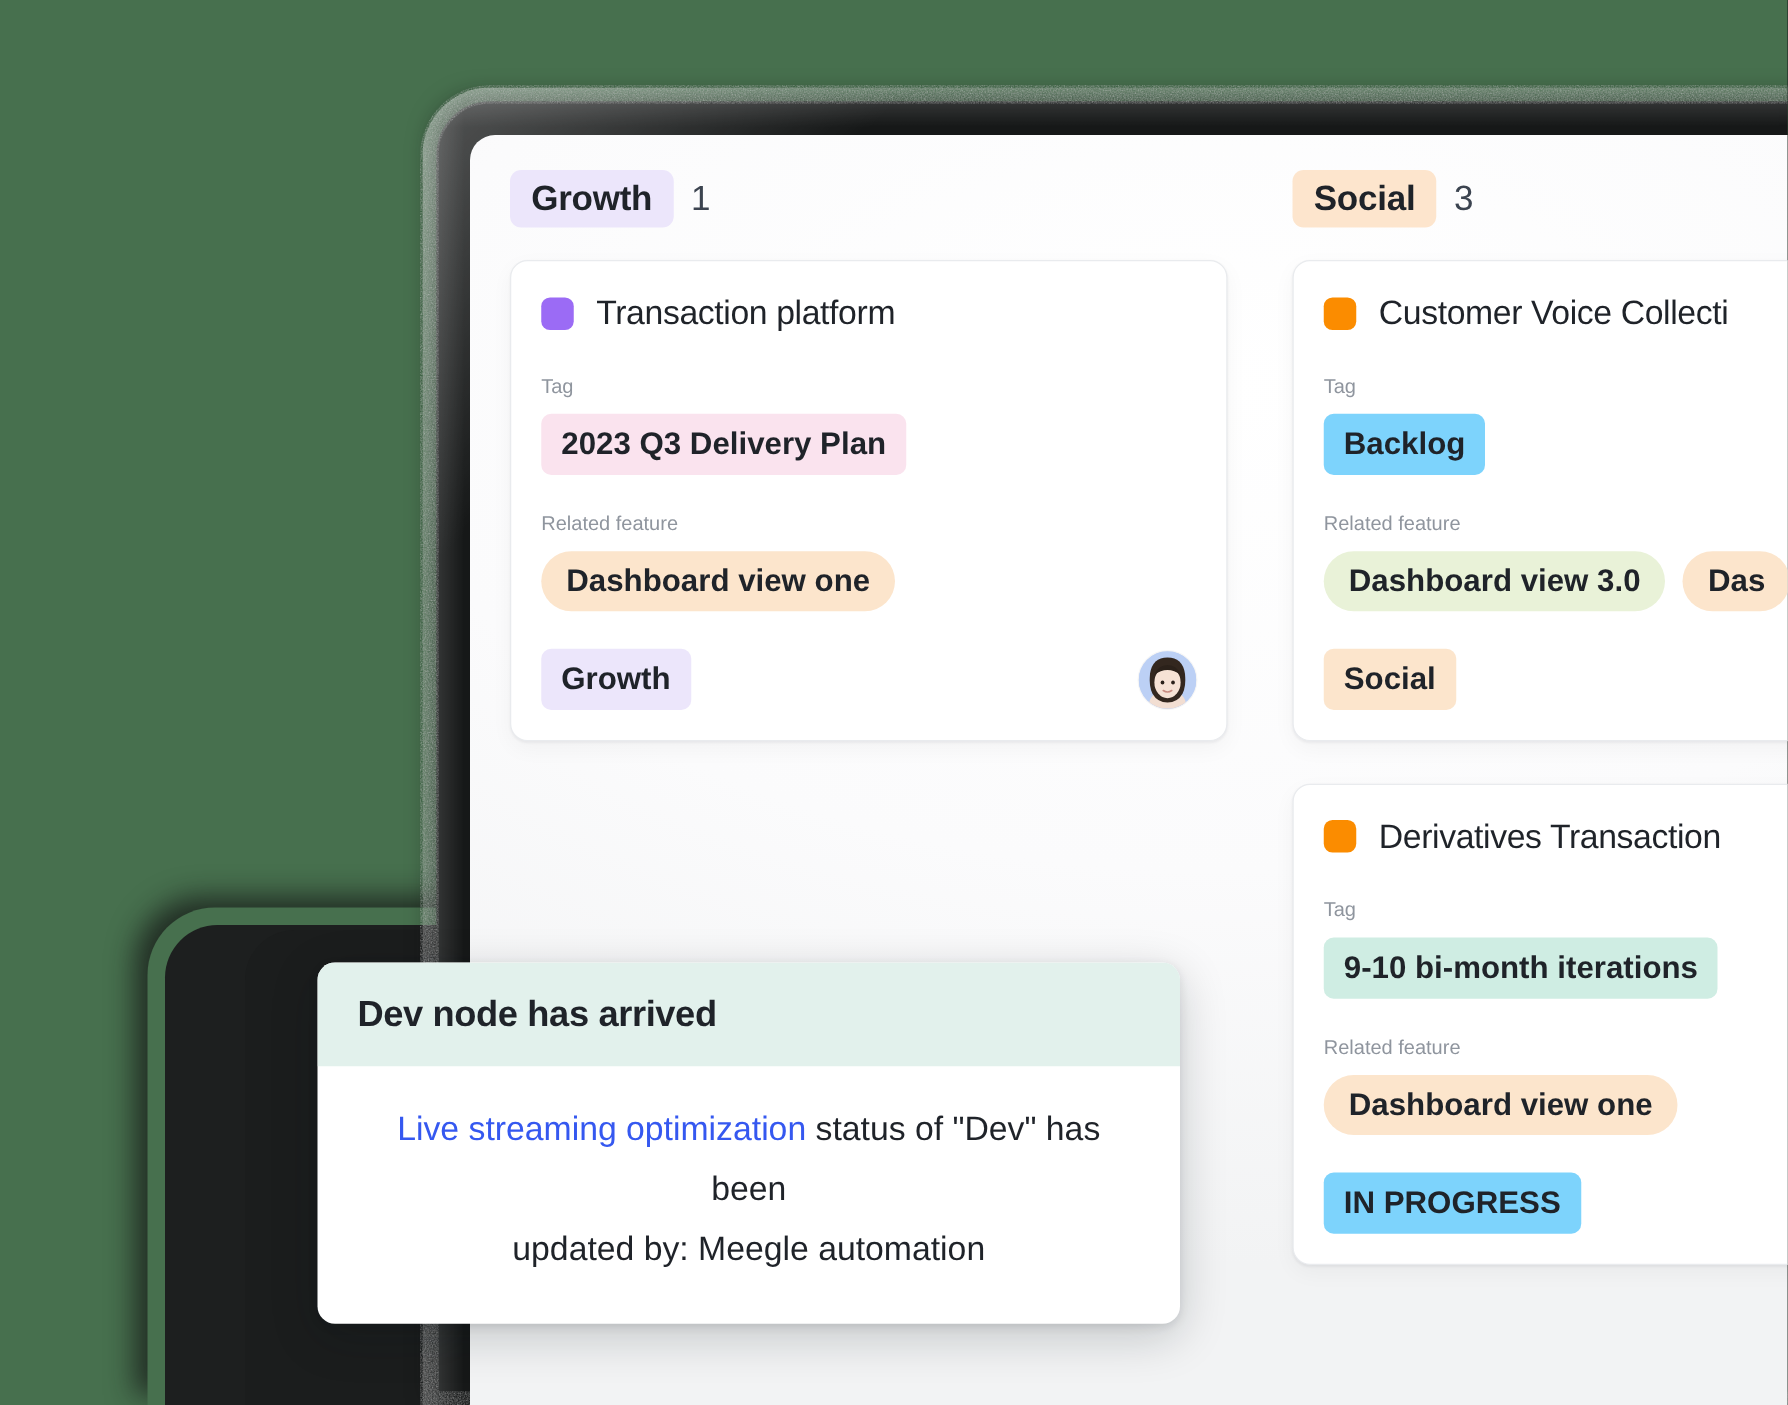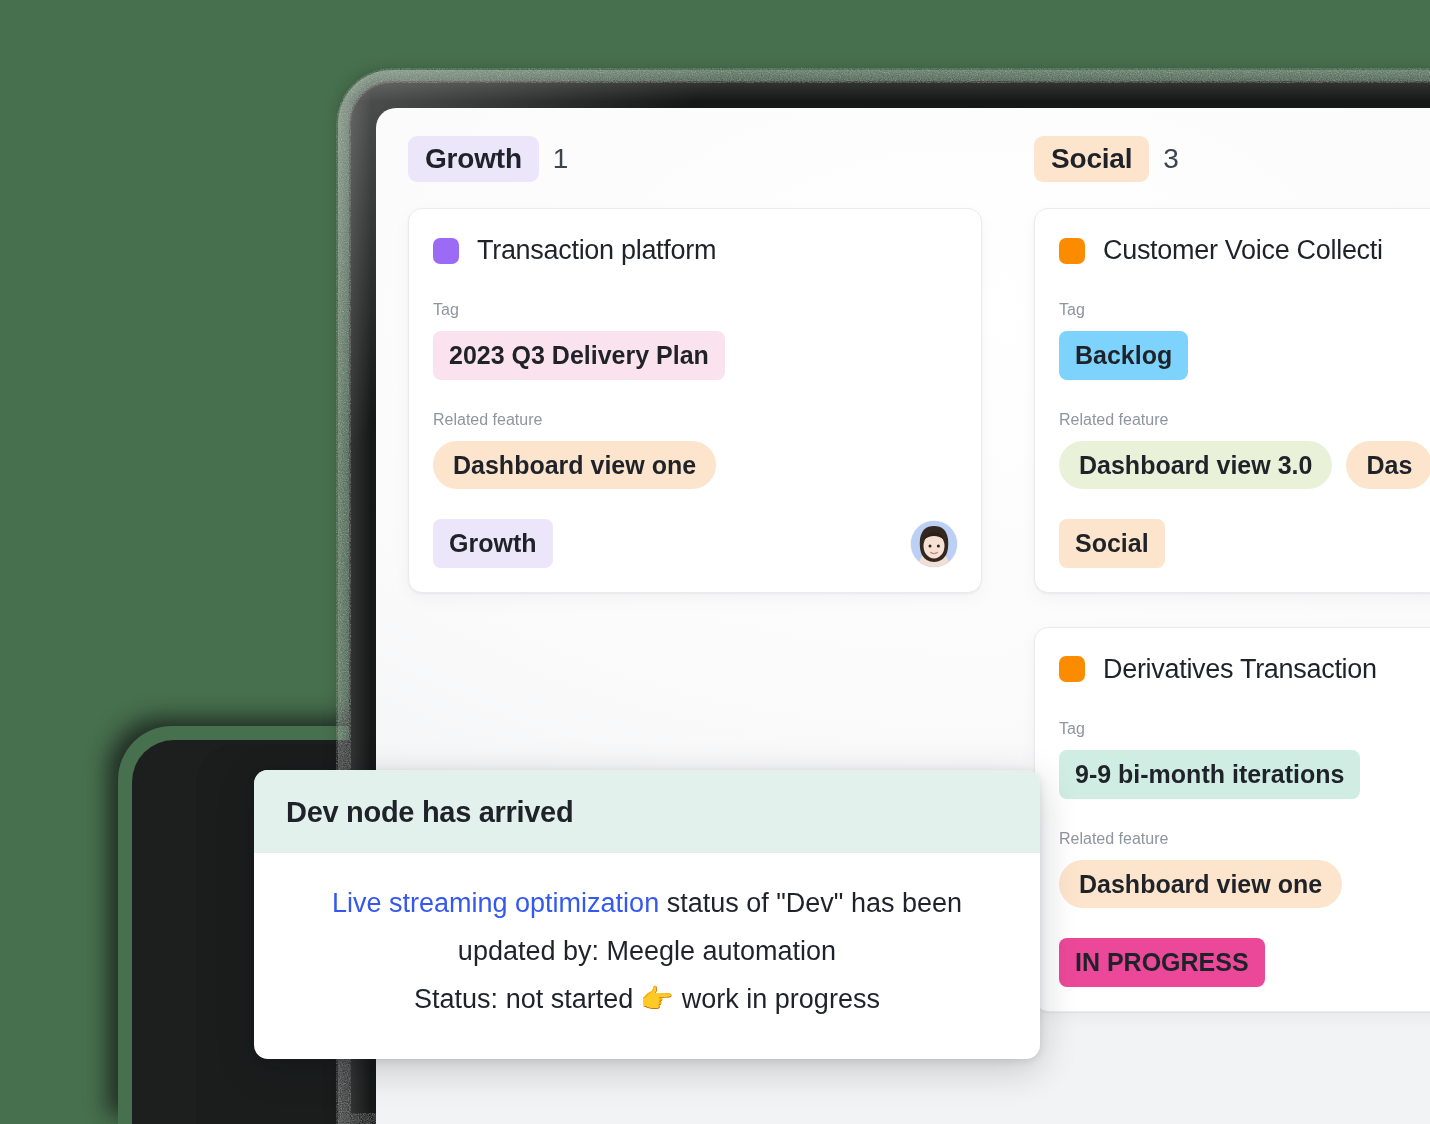--- a/index.html
+++ b/index.html
@@ -147,21 +147,21 @@
     width: 46px; height: 46px; border-radius: 50%;
     background: #bcd0f5;
     overflow: hidden; position: relative; flex: 0 0 46px;
     box-shadow: 0 0 0 1px rgba(0,0,0,.04);
   }
 
   
   .toast {
     position: absolute;
     left: 254px; top: 770px;
-    width: 786px;
+    width: 690px;
     background: #ffffff;
     border-radius: 14px;
     overflow: hidden;
     box-shadow: 0 10px 38px rgba(10,18,25,.20), 0 2px 8px rgba(10,18,25,.10);
   }
   .toast-head {
     background: #e2f1ec;
     padding: 26px 32px 24px 32px;
   }
   .toast-title {
@@ -280,42 +280,41 @@
         </div>
 
         <div class="card">
           <div class="card-title">
             <span class="swatch" style="background:#FB8C00"></span>
             <span class="card-title-text">Derivatives Transaction</span>
           </div>
 
           <div class="field-label">Tag</div>
           <div class="chips">
-            <span class="chip" style="background:#CFEDE3">9-9 bi-month iterations</span>
+            <span class="chip" style="background:#CFEDE3">9-10 bi-month iterations</span>
           </div>
 
           <div class="field-label">Related feature</div>
           <div class="chips">
             <span class="chip round" style="background:#FCE5CC">Dashboard view one</span>
           </div>
 
           <div class="card-foot">
             <div class="foot-chips">
-              <span class="chip" style="background:#ec4899">IN PROGRESS</span>
+              <span class="chip" style="background:#7dd3fc">IN PROGRESS</span>
             </div>
           </div>
         </div>
       </div>
 
     </div>
   </div>
 </div>
 
 <div class="toast">
   <div class="toast-head">
     <div class="toast-title">Dev node has arrived</div>
   </div>
   <div class="toast-body">
     <span class="toast-line"><span class="toast-link">Live streaming optimization</span><span>  status of "Dev" has been</span></span>
     <span class="toast-line">updated by: Meegle automation</span>
-    <span class="toast-line">Status: not started 👉 work in progress</span>
   </div>
 </div>
 
 </body></html>

